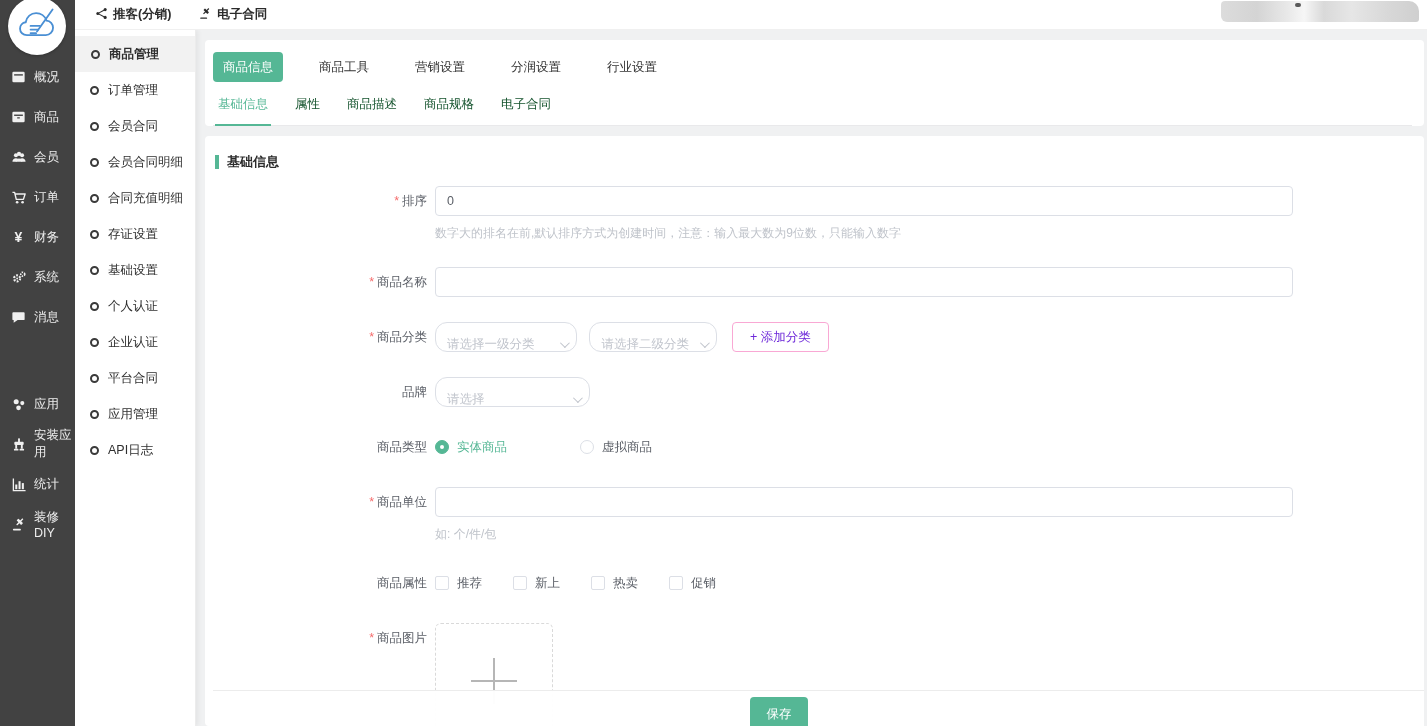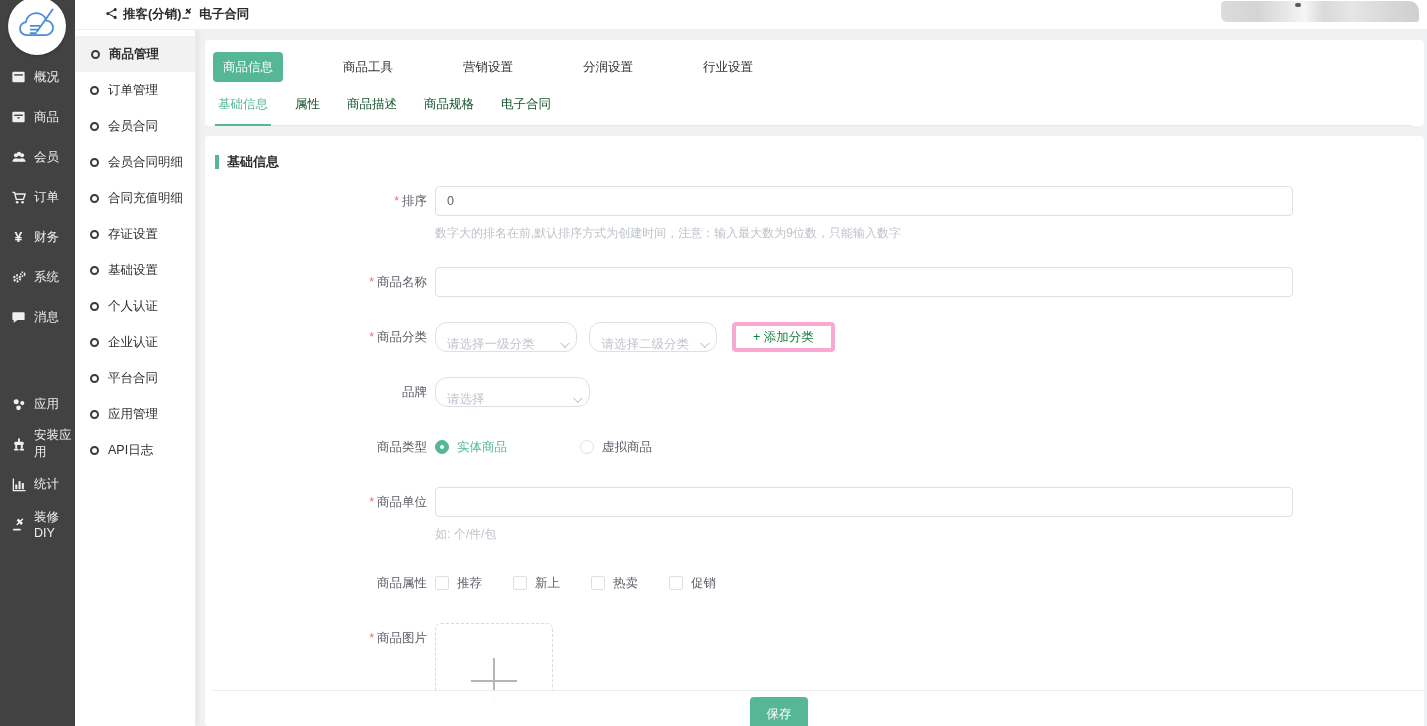--- a/index.html
+++ b/index.html
@@ -15,42 +15,42 @@
   .side-item { height:40px; display:flex; align-items:center; padding-left:10px; gap:7px;
     color:#ededed; font-size:12.5px; cursor:pointer; }
   .side-item .ic { width:17px; height:16px; display:flex; align-items:center; justify-content:center; flex-shrink:0; }
   .side-item .ic svg { display:block; }
   .yen-glyph { color:#f0f0f0; font-size:14px; font-weight:bold; line-height:1; }
   .group-gap { height:47px; }
 
   
   .right-col { flex:1; display:flex; flex-direction:column; min-width:0; }
   .topbar { height:30px; background:#fff; border-bottom:1px solid #f0f0f0; display:flex;
-    align-items:center; padding-left:30px; position:relative; z-index:30; flex-shrink:0; }
+    align-items:center; padding-left:20px; gap:28px; position:relative; z-index:30; flex-shrink:0; }
   .topnav-item { display:flex; align-items:center; gap:5px; font-weight:bold; font-size:12.5px; color:#2b2b2b; cursor:pointer; }
   .redacted-blob { position:absolute; right:8px; top:1px; width:198px; height:21px; border-radius:4px 10px 3px 6px;
     background:linear-gradient(90deg,#dcdcdc 0%,#d4d4d4 18%,#e9e9e9 34%,#f6f6f6 42%,#d9d9d9 52%,#e6e6e6 66%,#d8d8d8 84%,#cfcfcf 100%);
     filter:blur(0.4px); }
   .redacted-dot { position:absolute; right:118px; top:2px; width:6px; height:4px; background:#5a5a5a; border-radius:2px; }
 
   .content-row { flex:1; display:flex; min-height:0; }
 
   
   .sub-sidebar { width:121px; background:#fff; flex-shrink:0; padding-top:6px; z-index:20;
     box-shadow:2px 0 5px rgba(0,0,0,.06); border-right:1px solid #ececec; }
   .sub-item { height:36px; display:flex; align-items:center; gap:9px; padding-left:15px;
     font-size:12.5px; color:#2f2f2f; cursor:pointer; white-space:nowrap; }
   .sub-item.active { background:#f2f2f2; font-weight:bold;padding-left:16px; }
   .circle-ic { width:9px; height:9px; border:2px solid #3a3a3a; border-radius:50%; flex-shrink:0; }
 
   
   .main { flex:1; background:#f0f1f2; padding:10px 3px 0 9px; position:relative;
     display:flex; flex-direction:column; min-width:0; overflow:hidden; }
   .tabs-panel { background:#fff; border-radius:4px; padding:12px 12px 0 8px; flex-shrink:0; }
-  .main-tabs { display:flex; align-items:center;gap:24px; }
+  .main-tabs { display:flex; align-items:center; }
   .main-tab { height:30px; line-height:30px; font-size:12.5px; color:#333; margin-right:46px;
     cursor:pointer; border-radius:4px; }
   .main-tab.active { background:#55b795; color:#fff; padding:0 10px; margin-right:36px; }
   .sub-tabs { display:flex; margin-top:14px; border-bottom:1px solid #e9e9eb; padding-left:5px; }
   .sub-tab { padding-bottom:12px; margin-right:27px; font-size:12.5px; color:#14532d; position:relative; cursor:pointer; }
   .sub-tab.active { color:#55b795; }
   .sub-tab.active::after { content:""; position:absolute; left:-3px; right:-3px; bottom:-1px; height:2px; background:#55b795; }
 
   .form-panel { background:#fff; border-radius:4px; margin-top:10px; flex:1; padding-top:17px; overflow:hidden; }
   .section-title { display:flex; align-items:center; gap:8px; padding-left:10px; }
@@ -69,22 +69,22 @@
   .help { margin-top:9px; font-size:12px; color:#bfc3ca; }
 
   .select { height:30px; border:1px solid #dcdfe6; border-radius:12px; background:#fff;
     display:inline-flex; align-items:center; justify-content:space-between;
     padding:14px 9px 0 11px; font-size:12.5px; color:#c0c4cc; cursor:pointer; vertical-align:top; }
   .sel-l1 { width:142px; margin-right:9px; }
   .sel-l2 { width:128px; margin-right:11px; }
   .sel-brand { width:155px; }
   .chev { width:7px; height:7px; border-right:1.4px solid #c0c4cc; border-bottom:1.4px solid #c0c4cc;
     transform:rotate(45deg) translateY(-2px); flex-shrink:0; }
-  .add-btn { height:30px; padding:0 17px; border:4px solid #f9a8d4; border-radius:4px; background:#fff;
-    font-size:12.5px; color:#15803d; cursor:pointer; display:inline-flex; align-items:center; vertical-align:top;
+  .add-btn { height:30px; padding:0 17px; border:1px solid #f9a8d4; border-radius:4px; background:#fff;
+    font-size:12.5px; color:#6d28d9; cursor:pointer; display:inline-flex; align-items:center; vertical-align:top;
     font-family:"Liberation Sans","DejaVu Sans",sans-serif; }
 
   .radio-group { display:flex; align-items:center; height:30px;gap:41px; }
   .radio { display:inline-flex; align-items:center; margin-right:32px; cursor:pointer; font-size:12.5px; color:#5a5e66; }
   .radio-dot { width:14px; height:14px; border-radius:50%; border:1px solid #dcdfe6; background:#fff;
     margin-right:8px; position:relative; flex-shrink:0; }
   .radio.checked .radio-dot { background:#55b795; border-color:#55b795; }
   .radio.checked .radio-dot::after { content:""; position:absolute; left:4px; top:4px; width:4px; height:4px;
     border-radius:50%; background:#fff; }
   .radio.checked .radio-lbl { color:#55b795; }

